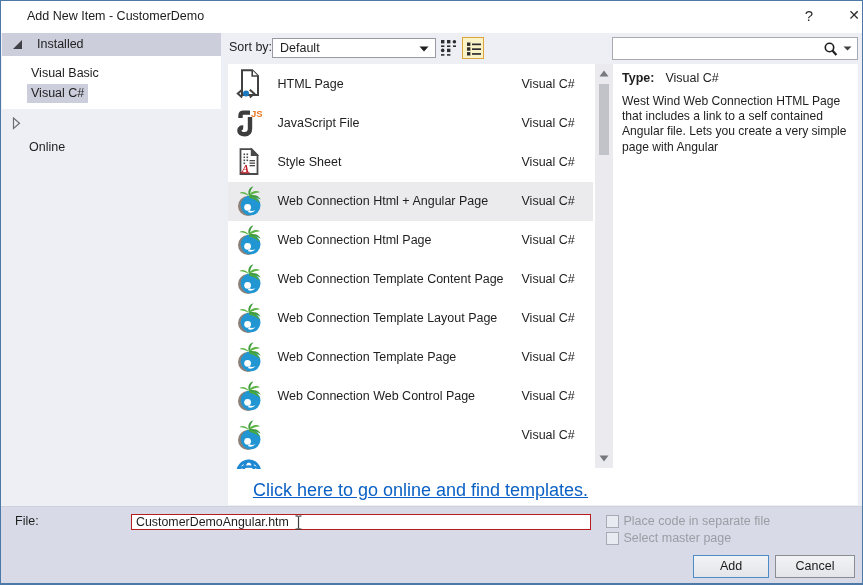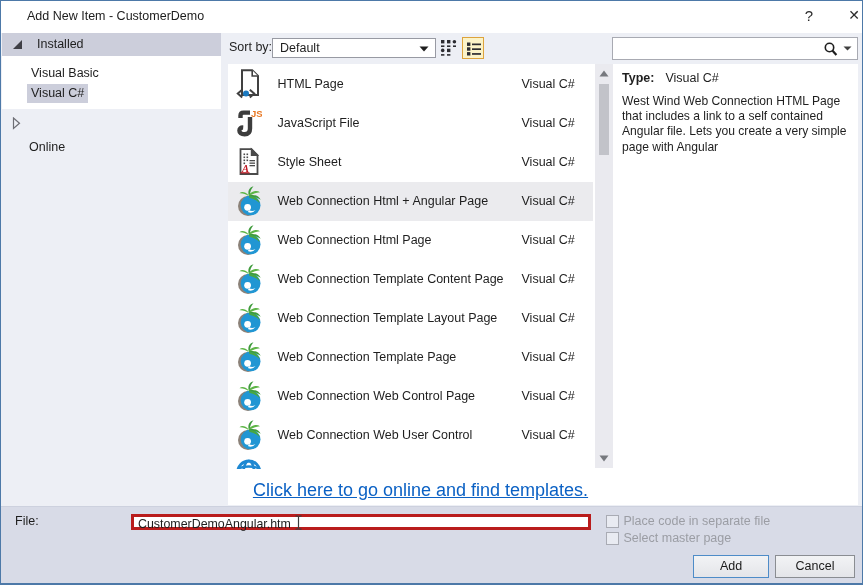--- a/index.html
+++ b/index.html
@@ -66,21 +66,21 @@
   .online-link { color: #0b61c4; text-decoration: underline; font-size: 18px; }
   
   .details-panel { position: absolute; left: 613px; top: 64px; width: 245px; height: 441px; background: #ffffff; }
   .type-row { position: absolute; left: 9px; top: 7px; white-space: nowrap; }
   .type-label { font-weight: bold; }
   .type-value { margin-left: 11px; }
   .desc { position: absolute; left: 9px; top: 30px; font-size: 12.1px; line-height: 15.2px; }
   .desc div { white-space: nowrap; }
   
   .name-label { position: absolute; left: 15px; top: 506px; height: 31px; line-height: 31px; }
-  .name-input { position: absolute; left: 131px; top: 513.5px; width: 460px; height: 16.5px; background: #fff; border: 3px solid #b91c1c; box-sizing: border-box; }
+  .name-input { position: absolute; left: 131px; top: 513.5px; width: 460px; height: 16.5px; background: #fff; border: 1px solid #b91c1c; box-sizing: border-box; }
   .name-value { position: absolute; left: 4px; top: 0; line-height: 14.5px; font-size: 12.4px; white-space: nowrap; }
   .ibeam { position: absolute; left: 294px; top: 515px; }
   .checkbox-row { position: absolute; left: 605.5px; height: 13px; }
   .cb1 { top: 514.5px; } .cb2 { top: 531.5px; }
   .cb-box { position: absolute; left: 0; top: 0; width: 13px; height: 13px; background: #e9ebf2; border: 1px solid #a9abb4; box-sizing: border-box; }
   .cb-label { position: absolute; left: 18px; top: -1px; line-height: 15px; color: #9b9da4; white-space: nowrap; }
   .dlg-btn { position: absolute; top: 555px; height: 22.5px; text-align: center; line-height: 21px; font-size: 12.5px; color: #1a1a1a;
     background: linear-gradient(#f2f3f5, #e4e5e9); box-sizing: border-box; }
   .btn-add { left: 693px; width: 76px; border: 1px solid #4e8cc8; }
   .btn-cancel { left: 775px; width: 80px; border: 1px solid #8a8d92; }
@@ -297,21 +297,20 @@
             <circle cx="12" cy="20" r="10" fill="#8b8178"></circle>
             <circle cx="14.6" cy="19.4" r="9.9" fill="#2196d3"></circle>
             <circle cx="11.6" cy="21.3" r="3.4" fill="#ffffff"></circle>
             <path d="M13.2 24.2 Q16.2 25.9 19.4 24 Q16.6 28 11.8 26.1 Z" fill="#ffffff"></path>
             <path d="M12.7 9.2 C11.5 4.2 13.8 1 17.5 0.2 C15.3 2.7 14 5.7 13.9 9 Z" fill="#3f9b3c"></path>
             <path d="M12.5 9.2 C16 4.7 21 4 24 6.2 C20.5 6.5 16.5 7.7 13.5 10 Z" fill="#5cb445"></path>
             <path d="M12.5 9.2 C9.5 5.7 5.5 5.2 3.5 7.2 C7 7 10 8 12 9.7 Z" fill="#5cb445"></path>
             <path d="M13 9.5 C18.5 8 23 10 24.7 13.7 C21 11.5 17 10.7 13 10.5 Z" fill="#3f9b3c"></path>
             <path d="M13.5 10.3 C18.5 10.3 22.6 13 23.6 17 C20.6 14.2 17 12.6 13.2 11.8 Z" fill="#4aa83e"></path>
           </svg></span>
-    <span class="row-label">Web Connection Web User Control</span>
     <span class="row-lang">Visual C#</span>
   </div>
       <div class="row" style="top: 390.5px;">
     <span class="row-icon"><svg width="26" height="30" viewBox="0 0 26 30">
             <circle cx="12.8" cy="13" r="11" fill="none" stroke="#1e88d2" stroke-width="3"></circle>
             <ellipse cx="12.8" cy="13" rx="5.2" ry="11" fill="none" stroke="#1e88d2" stroke-width="2.6"></ellipse>
             <path d="M2 9.5 Q12.8 5.5 23.6 9.5" fill="none" stroke="#1e88d2" stroke-width="2.4"></path>
           </svg></span>
     <span class="row-label"></span>
     <span class="row-lang"></span>

